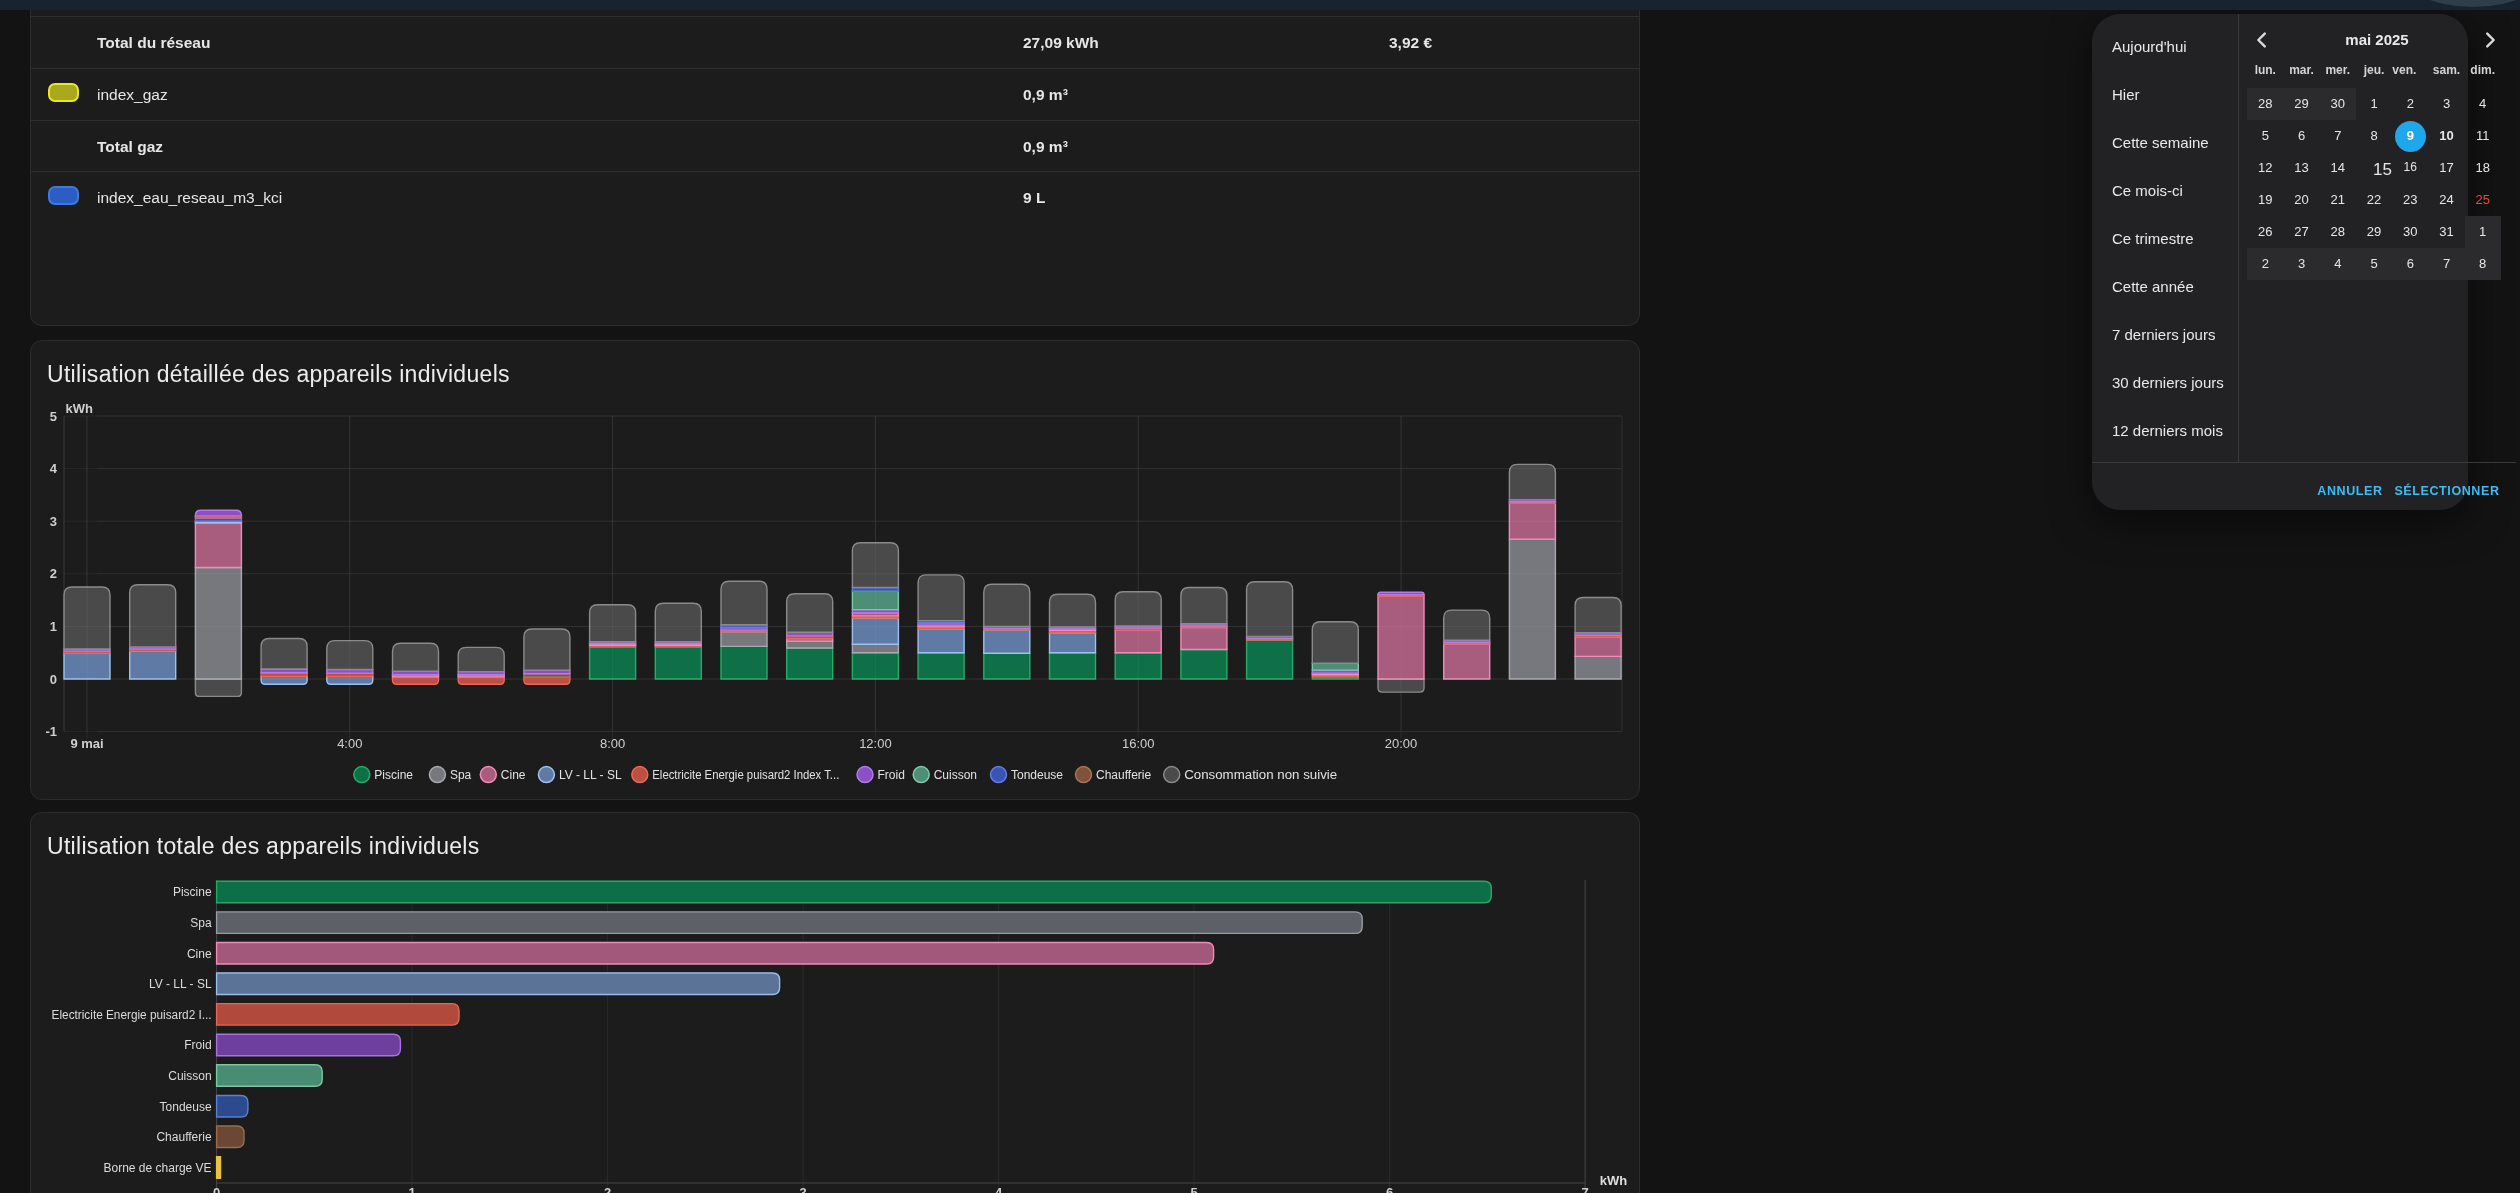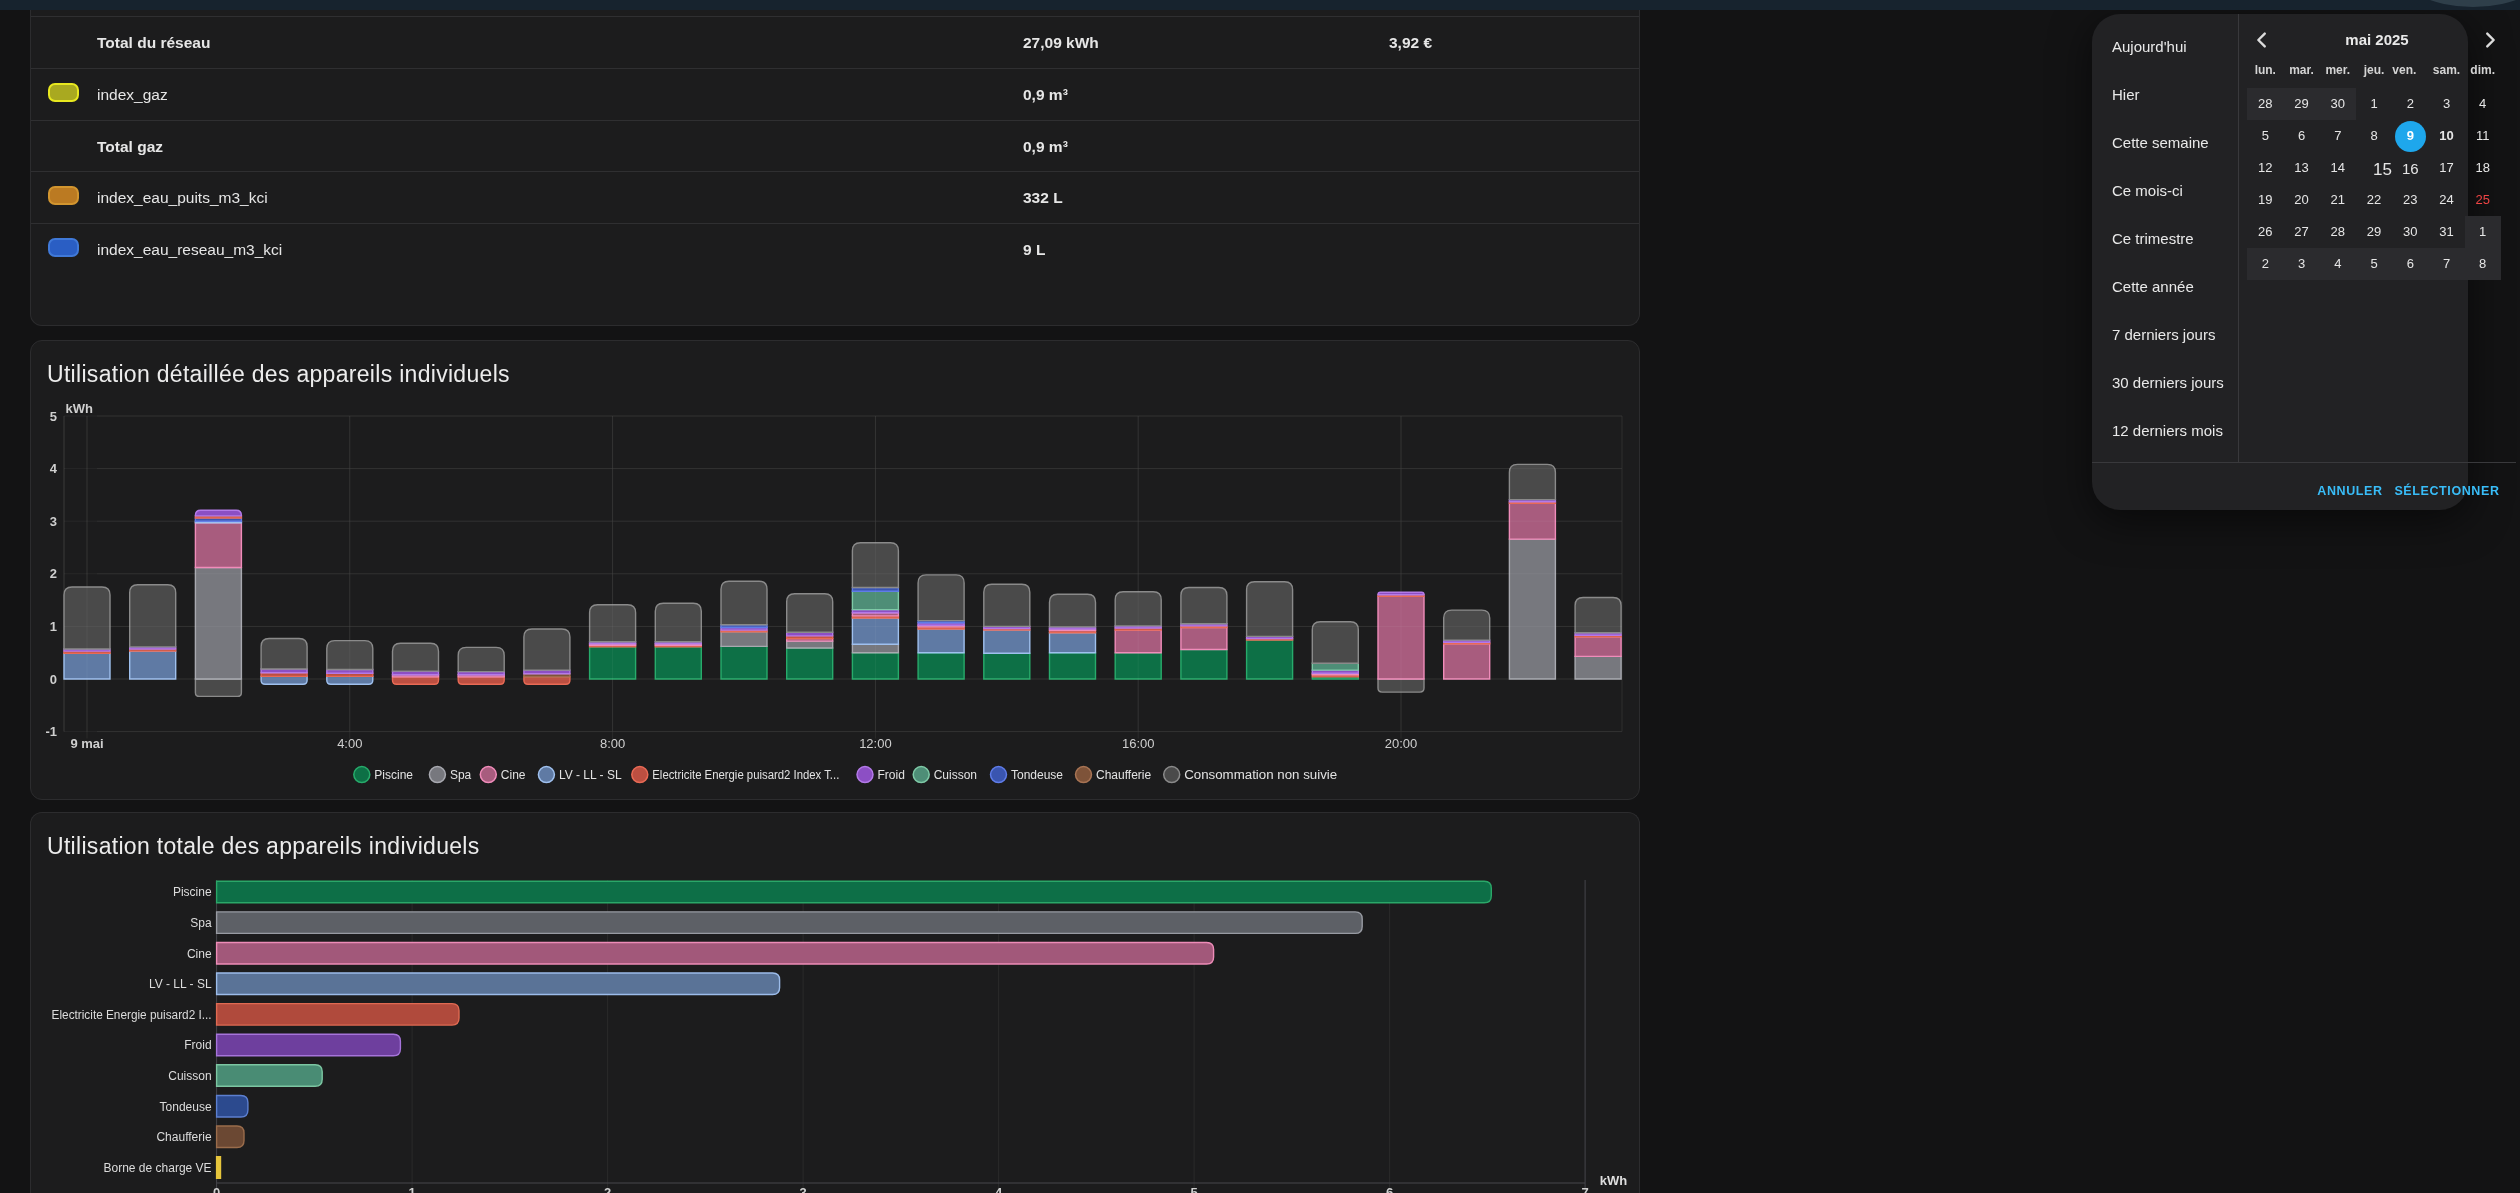--- a/index.html
+++ b/index.html
@@ -18,25 +18,20 @@
       <div style="position:absolute;left:1358px;top:0;line-height:51.7px;font-size:15.5px;font-weight:700;color:#e6e6e6">3,92 €</div>
     </div>
     <div style="position:relative;height:51.7px;border-top:1px solid #2f2f31">
       <div style="position:absolute;left:17px;top:14px;width:31px;height:19px;border-radius:7px;background:#a9a920;border:2px solid #e8e81f"></div>
       <div style="position:absolute;left:66px;top:0;line-height:51.7px;font-size:15.5px;font-weight:400;color:#e6e6e6">index_gaz</div>
       <div style="position:absolute;left:992px;top:0;line-height:51.7px;font-size:15.5px;font-weight:700;color:#e6e6e6">0,9 m³</div>
     </div>
     <div style="position:relative;height:51.7px;border-top:1px solid #2f2f31">
       <div style="position:absolute;left:66px;top:0;line-height:51.7px;font-size:15.5px;font-weight:700;color:#e6e6e6">Total gaz</div>
       <div style="position:absolute;left:992px;top:0;line-height:51.7px;font-size:15.5px;font-weight:700;color:#e6e6e6">0,9 m³</div>
-    </div>
-    <div style="position:relative;height:51.7px;border-top:1px solid #2f2f31">
-      <div style="position:absolute;left:17px;top:14px;width:31px;height:19px;border-radius:7px;background:#bb7a22;border:2px solid #d2952f"></div>
-      <div style="position:absolute;left:66px;top:0;line-height:51.7px;font-size:15.5px;font-weight:400;color:#e6e6e6">index_eau_puits_m3_kci</div>
-      <div style="position:absolute;left:992px;top:0;line-height:51.7px;font-size:15.5px;font-weight:700;color:#e6e6e6">332 L</div>
     </div>
     <div style="position:relative;height:51.7px;border-top:1px solid #2f2f31">
       <div style="position:absolute;left:17px;top:14px;width:31px;height:19px;border-radius:7px;background:#2a5ec4;border:2px solid #4079d8"></div>
       <div style="position:absolute;left:66px;top:0;line-height:51.7px;font-size:15.5px;font-weight:400;color:#e6e6e6">index_eau_reseau_m3_kci</div>
       <div style="position:absolute;left:992px;top:0;line-height:51.7px;font-size:15.5px;font-weight:700;color:#e6e6e6">9 L</div>
     </div>
   </div>
 <div class="card" style="top:340px;height:460px">
     <div class="ctitle">Utilisation détaillée des appareils individuels</div>
     <svg width="1610" height="460" viewBox="0 0 1610 460" xmlns="http://www.w3.org/2000/svg" style="position:absolute;left:0;top:0">
@@ -310,21 +305,21 @@
     <div style="position:absolute;left:227.8px;top:114.0px;width:36px;text-align:center;font-size:13px;font-weight:normal;color:#e6e6e6">7</div>
     <div style="position:absolute;left:264.0px;top:114.0px;width:36px;text-align:center;font-size:13px;font-weight:normal;color:#e6e6e6">8</div>
     <div style="position:absolute;left:302.8px;top:106.5px;width:31px;height:31px;border-radius:50%;background:#1ea7ec"></div>
     <div style="position:absolute;left:300.3px;top:114.0px;width:36px;text-align:center;font-size:13px;font-weight:bold;color:#ffffff">9</div>
     <div style="position:absolute;left:336.5px;top:114.0px;width:36px;text-align:center;font-size:13px;font-weight:bold;color:#e6e6e6">10</div>
     <div style="position:absolute;left:372.7px;top:114.0px;width:36px;text-align:center;font-size:13px;font-weight:normal;color:#e6e6e6">11</div>
     <div style="position:absolute;left:155.3px;top:146.0px;width:36px;text-align:center;font-size:13px;font-weight:normal;color:#e6e6e6">12</div>
     <div style="position:absolute;left:191.5px;top:146.0px;width:36px;text-align:center;font-size:13px;font-weight:normal;color:#e6e6e6">13</div>
     <div style="position:absolute;left:227.8px;top:146.0px;width:36px;text-align:center;font-size:13px;font-weight:normal;color:#e6e6e6">14</div>
     <div style="position:absolute;left:264.0px;top:146.0px;width:36px;text-align:right;font-size:17px;font-weight:normal;color:#e6e6e6">15</div>
-    <div style="position:absolute;left:300.3px;top:146.0px;width:36px;text-align:center;font-size:15px;font-weight:normal;color:#e6e6e6">16</div>
+    <div style="position:absolute;left:300.3px;top:146.0px;width:36px;text-align:center;font-size:12px;font-weight:normal;color:#e6e6e6">16</div>
     <div style="position:absolute;left:336.5px;top:146.0px;width:36px;text-align:center;font-size:13px;font-weight:normal;color:#e6e6e6">17</div>
     <div style="position:absolute;left:372.7px;top:146.0px;width:36px;text-align:center;font-size:13px;font-weight:normal;color:#e6e6e6">18</div>
     <div style="position:absolute;left:155.3px;top:178.0px;width:36px;text-align:center;font-size:13px;font-weight:normal;color:#e6e6e6">19</div>
     <div style="position:absolute;left:191.5px;top:178.0px;width:36px;text-align:center;font-size:13px;font-weight:normal;color:#e6e6e6">20</div>
     <div style="position:absolute;left:227.8px;top:178.0px;width:36px;text-align:center;font-size:13px;font-weight:normal;color:#e6e6e6">21</div>
     <div style="position:absolute;left:264.0px;top:178.0px;width:36px;text-align:center;font-size:13px;font-weight:normal;color:#e6e6e6">22</div>
     <div style="position:absolute;left:300.3px;top:178.0px;width:36px;text-align:center;font-size:13px;font-weight:normal;color:#e6e6e6">23</div>
     <div style="position:absolute;left:336.5px;top:178.0px;width:36px;text-align:center;font-size:13px;font-weight:normal;color:#e6e6e6">24</div>
     <div style="position:absolute;left:372.7px;top:178.0px;width:36px;text-align:center;font-size:13px;font-weight:normal;color:#ef4444">25</div>
     <div style="position:absolute;left:155.3px;top:210.0px;width:36px;text-align:center;font-size:13px;font-weight:normal;color:#e6e6e6">26</div>

